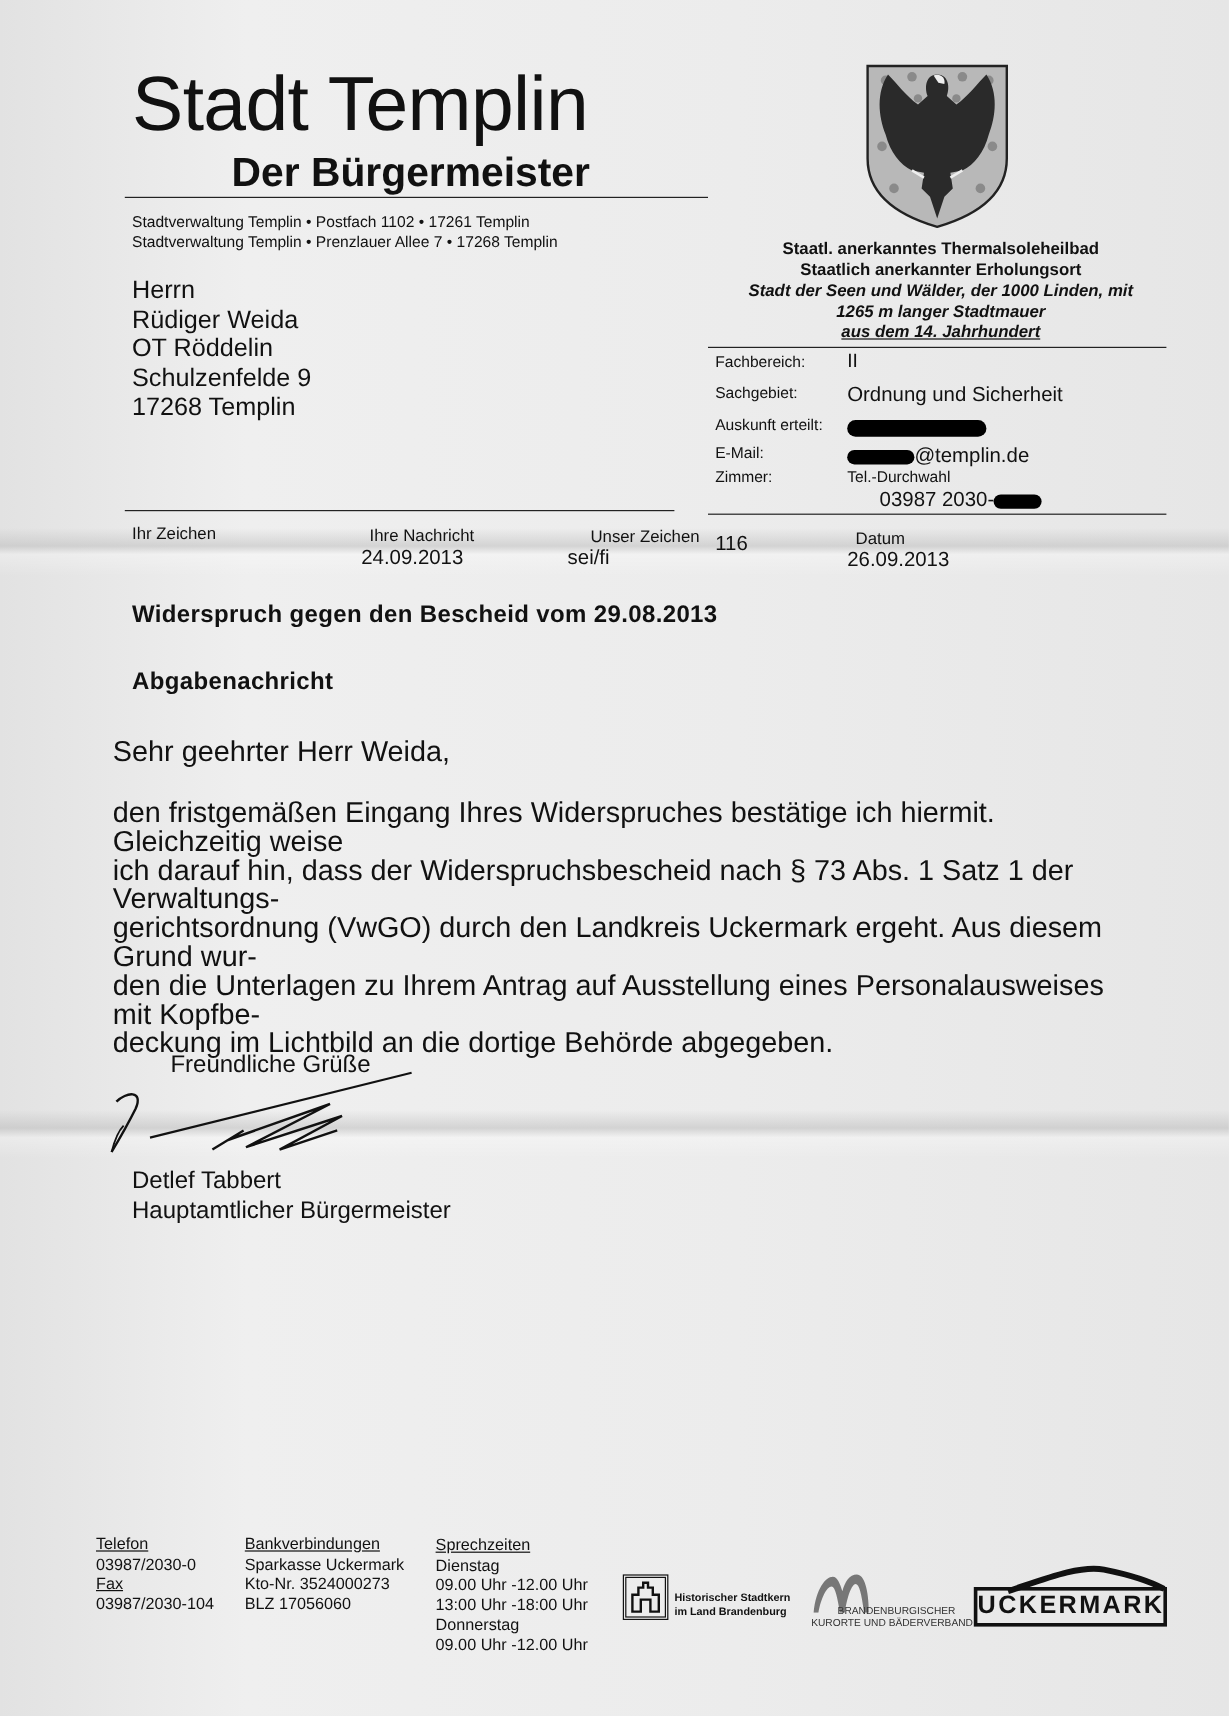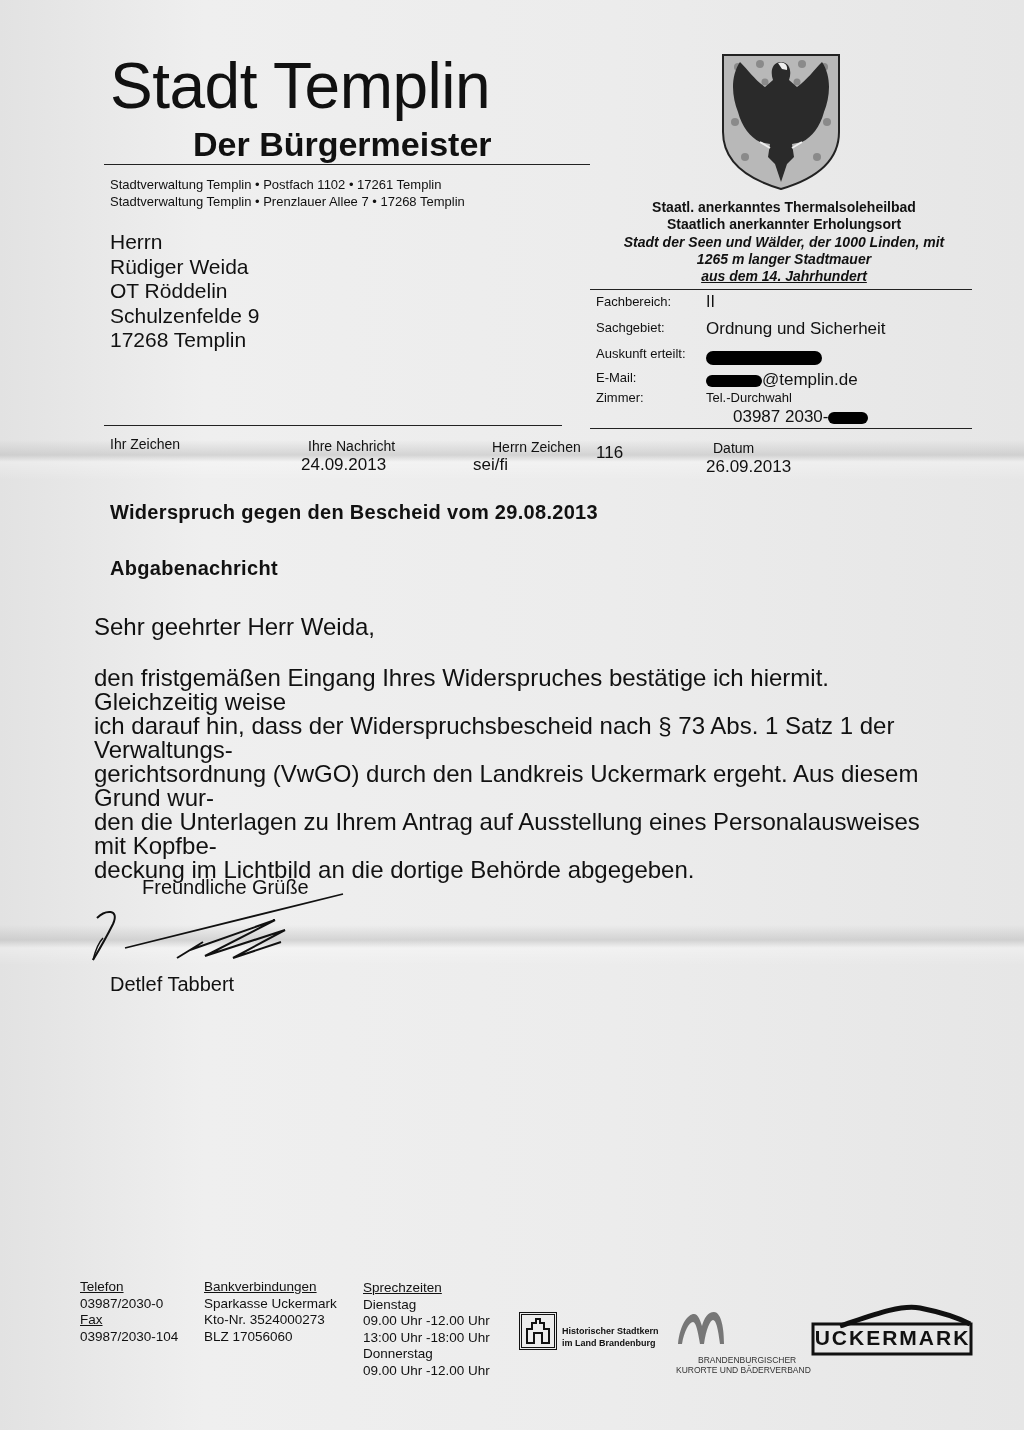--- a/index.html
+++ b/index.html
@@ -114,21 +114,21 @@
     <span class="info-label" style="font-size:17px;margin-top:36px;">116</span>
     <span class="info-val" style="font-size:17px;margin-left:27px;"><span>03987 2030-</span><span class="redact" style="width:40px; height:12px;"></span></span>
   </div>
 </div>
 <div class="abs rule" style="left:590px; top:428px; width:382px;"></div>
 <div class="abs rule" style="left:104px; top:425px; width:458px;"></div>
 
 <div class="abs refline" style="left:110px; top:436px;">Ihr Zeichen</div>
 <div class="abs refline" style="left:308px; top:438px;">Ihre Nachricht</div>
 <div class="abs refval" style="left:301px; top:455px;">24.09.2013</div>
-<div class="abs refline" style="left:492px; top:439px;">Herrn Zeichen</div>
+<div class="abs refline" style="left:492px; top:439px;">Unser Zeichen</div>
 <div class="abs refval" style="left:473px; top:455px;">sei/fi</div>
 <div class="abs refline" style="left:713px; top:440px;">Datum</div>
 <div class="abs refval" style="left:706px; top:457px;">26.09.2013</div>
 
 <div class="abs subject">Widerspruch gegen den Bescheid vom 29.08.2013</div>
 <div class="abs heading">Abgabenachricht</div>
 <div class="abs body" style="top:615px;">Sehr geehrter Herr Weida,</div>
 
 <div class="abs body" style="top:666px;">
   <div>den fristgemäßen Eingang Ihres Widerspruches bestätige ich hiermit. Gleichzeitig weise</div>
@@ -144,20 +144,21 @@
   <svg width="270" height="80" viewBox="0 0 270 80">
     <path d="M12 28 C20 20 35 18 28 34 C22 46 14 60 8 70" fill="none" stroke="#111" stroke-width="2"></path>
     <path d="M8 70 C10 62 14 52 18 48" fill="none" stroke="#111" stroke-width="1.5"></path>
     <path d="M40 58 L258 4" fill="none" stroke="#111" stroke-width="1.8"></path>
     <path d="M92 68 L118 52 M105 60 L190 30 L120 66 L200 40 L148 68 L196 52" fill="none" stroke="#111" stroke-width="2"></path>
   </svg>
 </div>
 
 <div class="abs signame">
   <div>Detlef Tabbert</div>
+  <div>Hauptamtlicher Bürgermeister</div>
 </div>
 
 <div class="abs footer" style="left:80px; top:1279px;">
   <div class="u">Telefon</div>
   <div>03987/2030-0</div>
   <div class="u">Fax</div>
   <div>03987/2030-104</div>
 </div>
 <div class="abs footer" style="left:204px; top:1279px;">
   <div class="u">Bankverbindungen</div>
@@ -183,21 +184,21 @@
   <div>Historischer Stadtkern</div>
   <div>im Land Brandenburg</div>
 </div>
 
 <div class="abs" style="left:676px; top:1310px; width:50px; height:34px;">
   <svg width="50" height="34" viewBox="0 0 50 34">
       <path d="M2 34 C4 14 12 4 18 4 C22 4 24 10 26 16 C28 8 32 2 38 2 C44 2 48 14 48 34 L44 34 C42 18 40 10 37 10 C34 10 30 20 28 34 L24 34 C22 22 20 12 17 12 C13 12 8 22 6 34 Z" fill="#777"></path>
     </svg>
 </div>
 <div class="abs" style="left:676px; top:1337px; font-size:8.5px; line-height:10px; color:#333; text-transform:uppercase;">
-  <div style="padding-left:22px;margin-top:18px;">Brandenburgischer</div>
+  <div style="padding-left:22px;">Brandenburgischer</div>
   <div>Kurorte und Bäderverband</div>
 </div>
 
 <div class="abs" style="left:810px; top:1302px; width:165px; height:56px;">
   <svg class="abs" style="left:0; top:0;" width="165" height="56" viewBox="0 0 165 56">
     <path d="M30 24 C60 14 90 2 110 6 C130 10 145 14 160 22" fill="none" stroke="#111" stroke-width="5"></path>
     <rect x="3" y="22" width="158" height="30" fill="none" stroke="#111" stroke-width="3"></rect>
   </svg>
   <div class="abs" style="left:0; top:24px; width:165px; text-align:center; font-size:21px; font-weight:bold; letter-spacing:2px;">UCKERMARK</div>
 </div>

